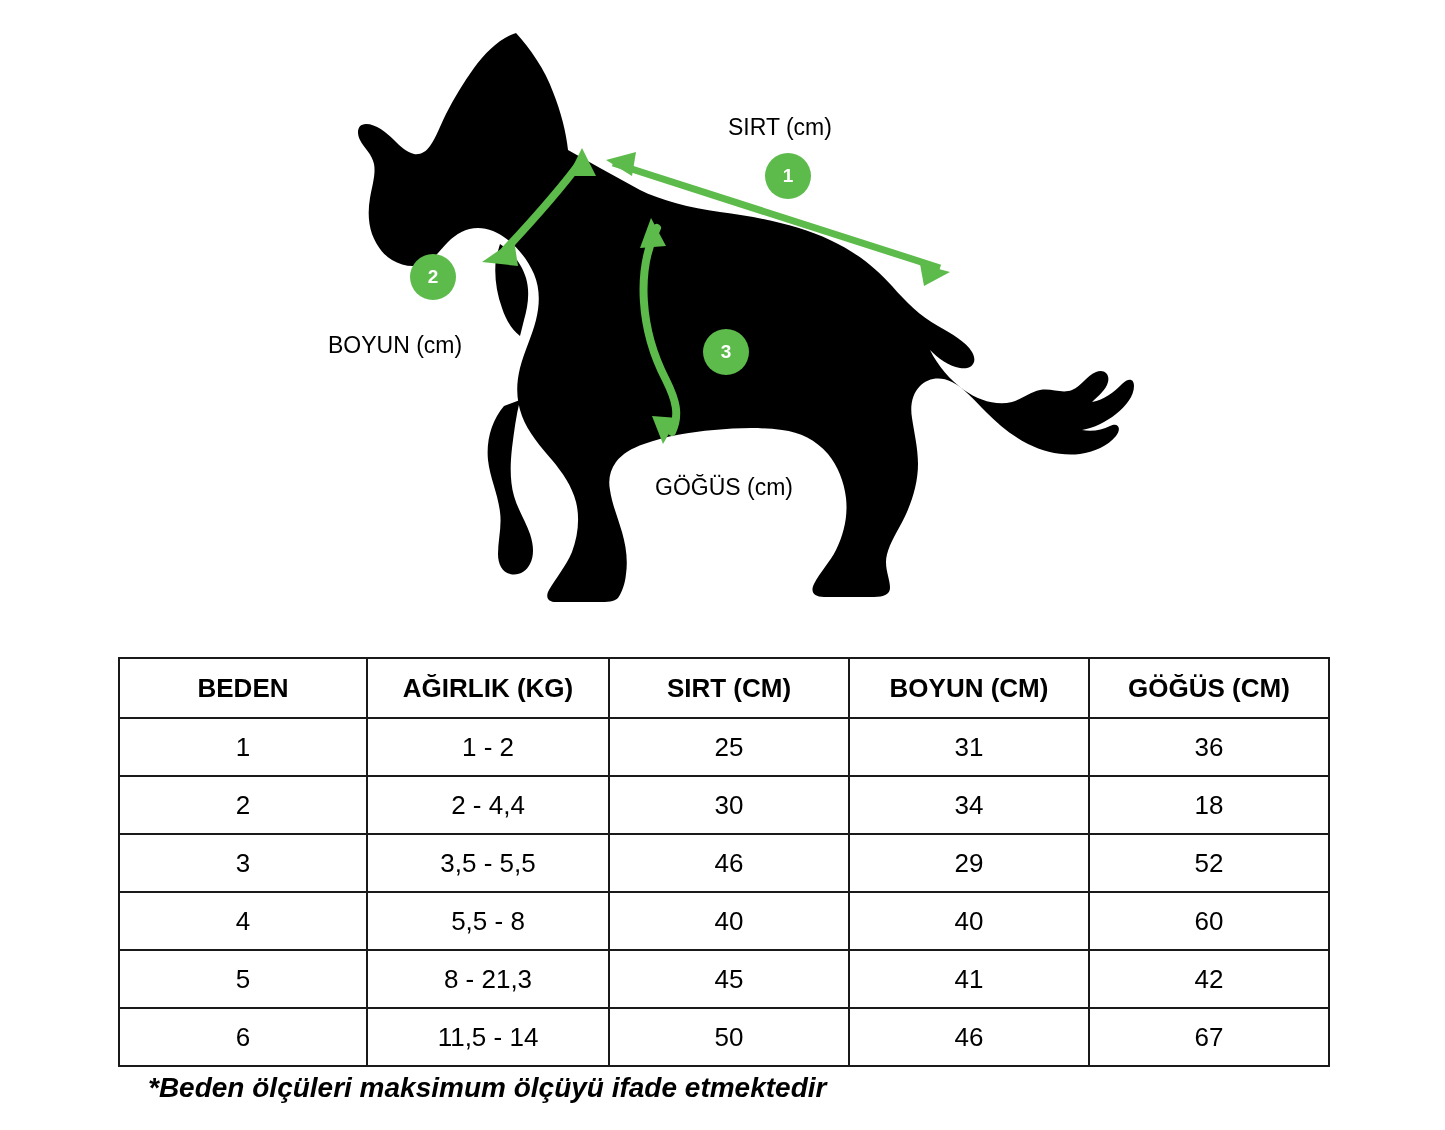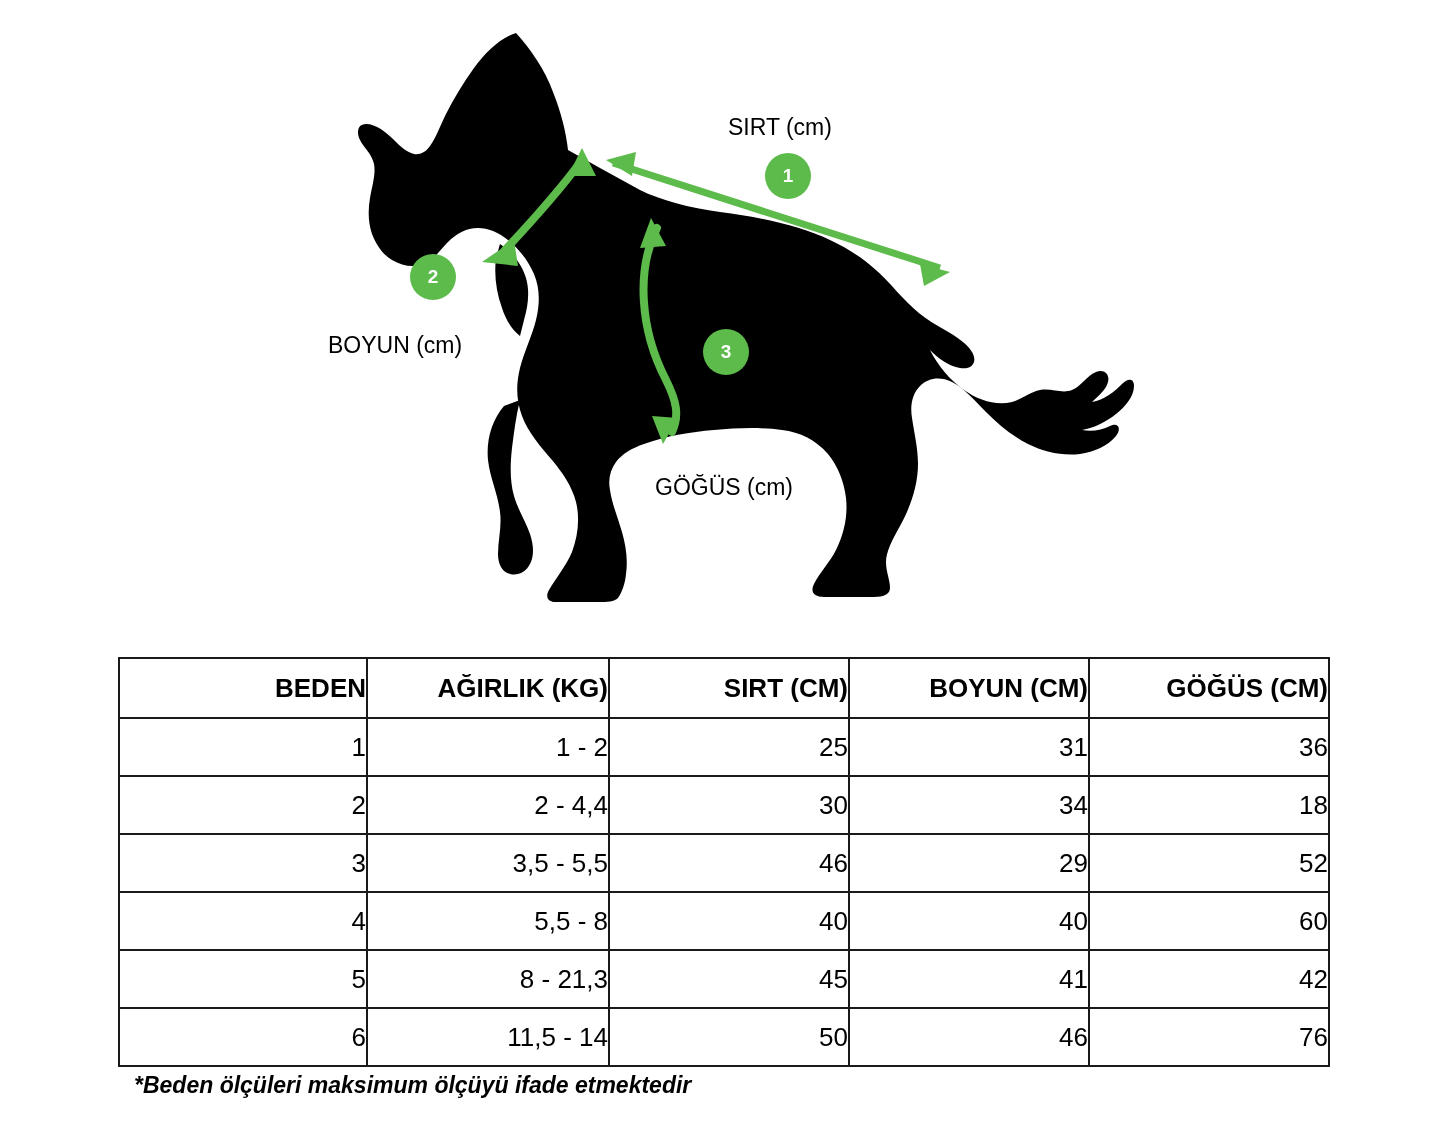--- a/index.html
+++ b/index.html
@@ -61,21 +61,21 @@
     width: 1210px;
   }
   table.size-table {
     border-collapse: collapse;
     width: 1210px;
     table-layout: fixed;
   }
   table.size-table th,
   table.size-table td {
     border: 2px solid #1a1a1a;
-    text-align: right;
+    text-align: center;
     font-family: "Liberation Sans", sans-serif;
     color: #000000;
   }
   table.size-table th {
     font-size: 26px;
     font-weight: bold;
     height: 58px;
     padding: 0;
   }
   table.size-table td {
@@ -85,23 +85,23 @@
     padding: 0;
   }
   .col-0 { width: 248px; }
   .col-1 { width: 242px; }
   .col-2 { width: 240px; }
   .col-3 { width: 240px; }
   .col-4 { width: 240px; }
 
   .footnote {
     position: absolute;
-    left: 134px;
+    left: 148px;
     top: 1072px;
-    font-size: 23px;
+    font-size: 28px;
     font-style: italic;
     font-weight: bold;
     font-family: "Liberation Sans", sans-serif;
     color: #000000;
     white-space: nowrap;
   }
 </style>
 </head>
 <body>
 
@@ -293,19 +293,19 @@
         <td>8 - 21,3</td>
         <td>45</td>
         <td>41</td>
         <td>42</td>
       </tr>
       <tr>
         <td>6</td>
         <td>11,5 - 14</td>
         <td>50</td>
         <td>46</td>
-        <td>76</td>
+        <td>67</td>
       </tr>
     </tbody>
   </table>
 </div>
 
 <div class="footnote">*Beden ölçüleri maksimum ölçüyü ifade etmektedir</div>
 
 </body></html>

